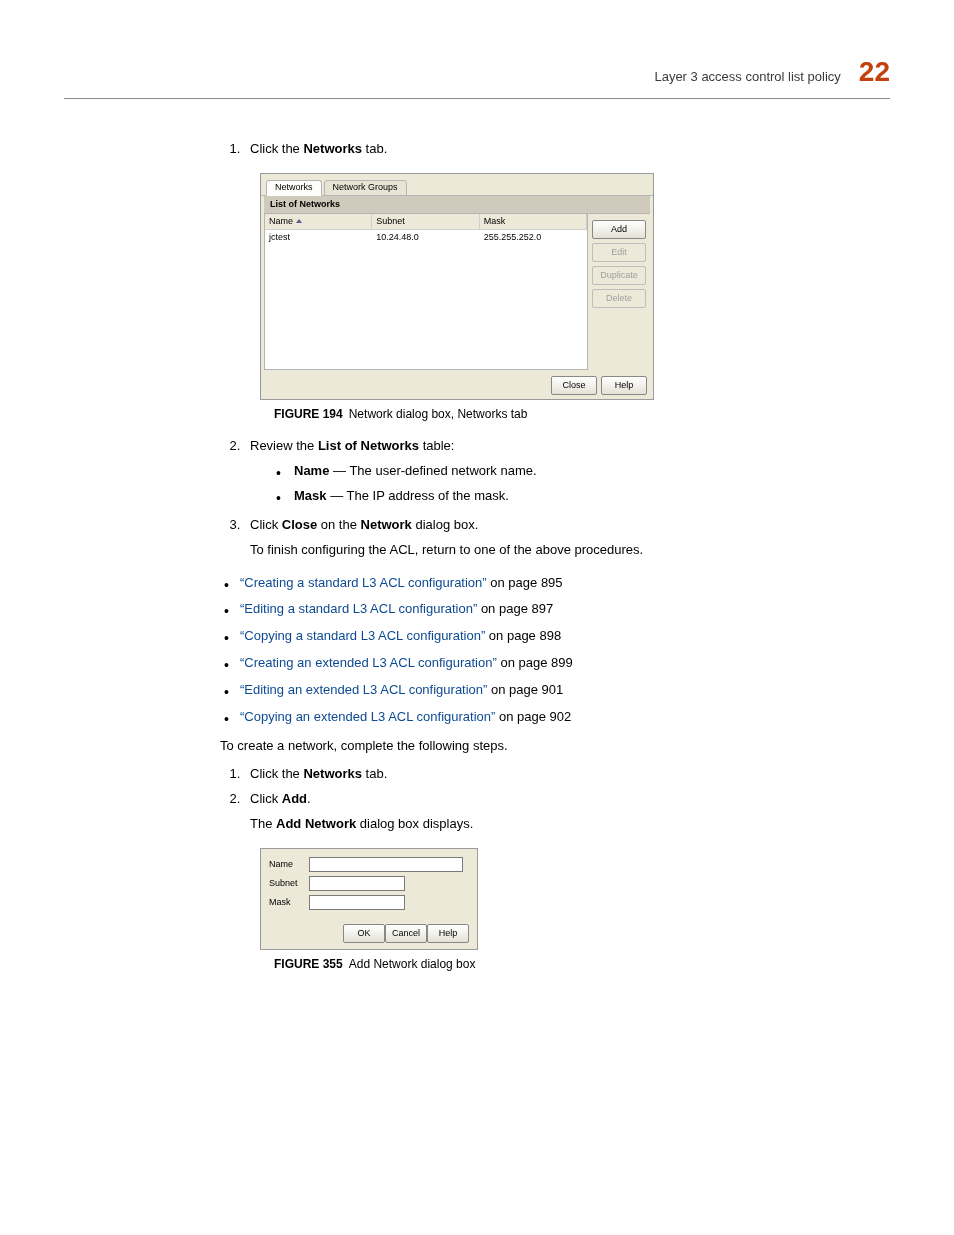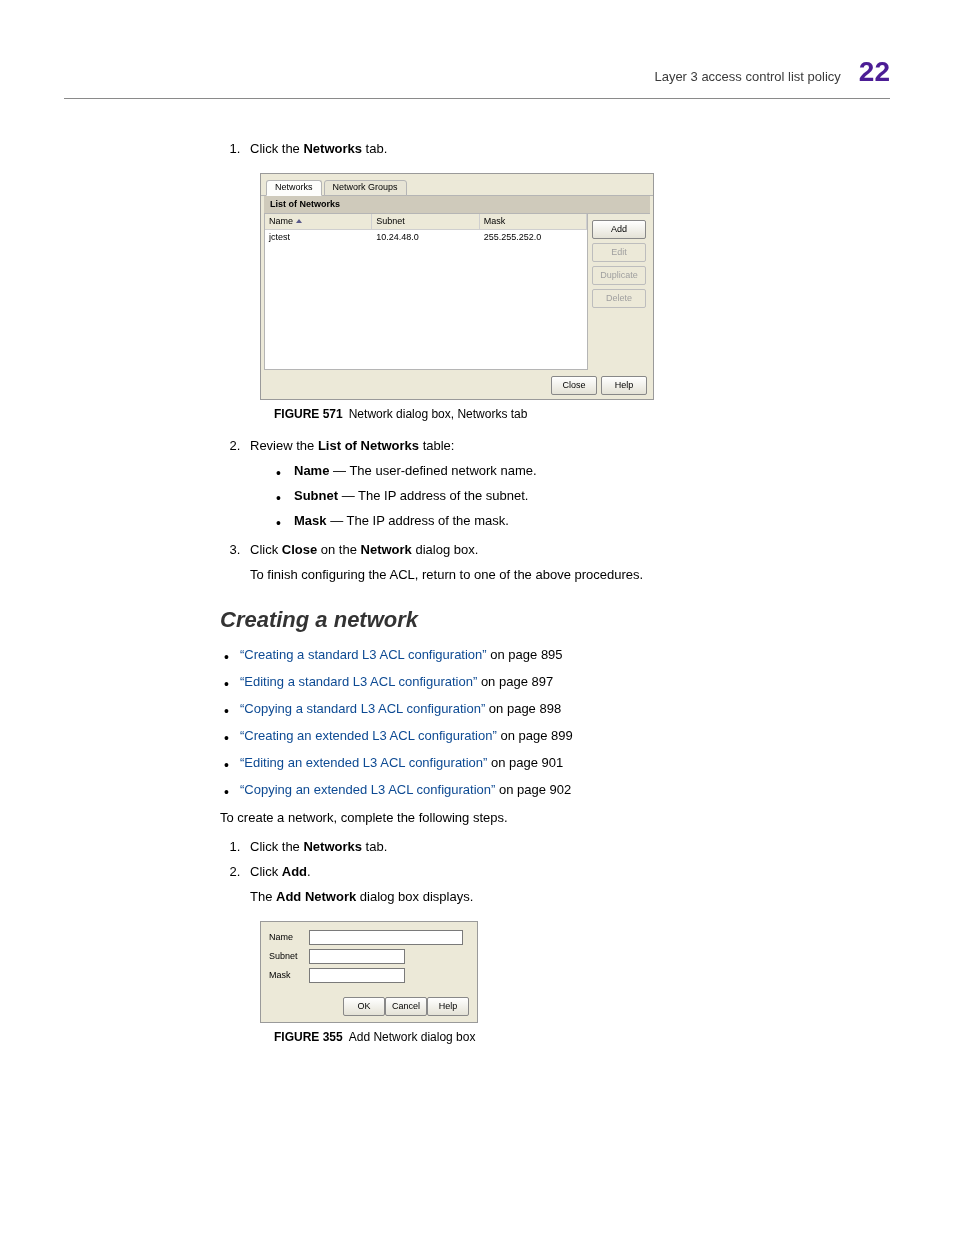--- a/index.html
+++ b/index.html
@@ -24,21 +24,21 @@
     align-items: baseline;
     gap: 18px;
   }
   .running-head .title {
     font-size: 13px;
     color: #3a3a3a;
   }
   .running-head .chap {
     font-size: 28px;
     font-weight: bold;
-    color: #4c1d95;
+    color: #c2410c;
     line-height: 1;
   }
   .rule {
     position: absolute;
     top: 98px;
     left: 64px;
     right: 64px;
     border-top: 1px solid #8a8a8a;
   }
   .content {
@@ -305,39 +305,37 @@
             <div class="winbtn disabled">Delete</div>
           </div>
         </div>
         <div class="dlgfoot354">
           <div class="winbtn">Close</div>
           <div class="winbtn">Help</div>
         </div>
       </div>
     </div>
     <div class="figcap">
-      <span class="fnum">FIGURE 571</span><span>Network dialog box, Networks tab</span>
+      <span class="fnum">FIGURE 194</span><span>Network dialog box, Networks tab</span>
     </div>
 
     <ol class="steps" start="2">
       <li>
         <span>Review the </span><span class="b">List of Networks</span><span> table:</span>
         <ul class="bullets">
           <li><span class="b">Name</span><span> — The user-defined network name.</span></li>
-          <li><span class="b">Subnet</span><span> — The IP address of the subnet.</span></li>
           <li><span class="b">Mask</span><span> — The IP address of the mask.</span></li>
         </ul>
       </li>
       <li>
         <span>Click </span><span class="b">Close</span><span> on the </span><span class="b">Network</span><span> dialog box.</span>
         <div class="step-extra" style="margin-left:0;">To finish configuring the ACL, return to one of the above procedures.</div>
       </li>
     </ol>
 
-    <h2 class="section">Creating a network</h2>
 
 
     <ul class="bullets2">
       <li><span class="link">“Creating a standard L3 ACL configuration”</span><span> on page 895</span></li>
       <li><span class="link">“Editing a standard L3 ACL configuration”</span><span> on page 897</span></li>
       <li><span class="link">“Copying a standard L3 ACL configuration”</span><span> on page 898</span></li>
       <li><span class="link">“Creating an extended L3 ACL configuration”</span><span> on page 899</span></li>
       <li><span class="link">“Editing an extended L3 ACL configuration”</span><span> on page 901</span></li>
       <li><span class="link">“Copying an extended L3 ACL configuration”</span><span> on page 902</span></li>
     </ul>

